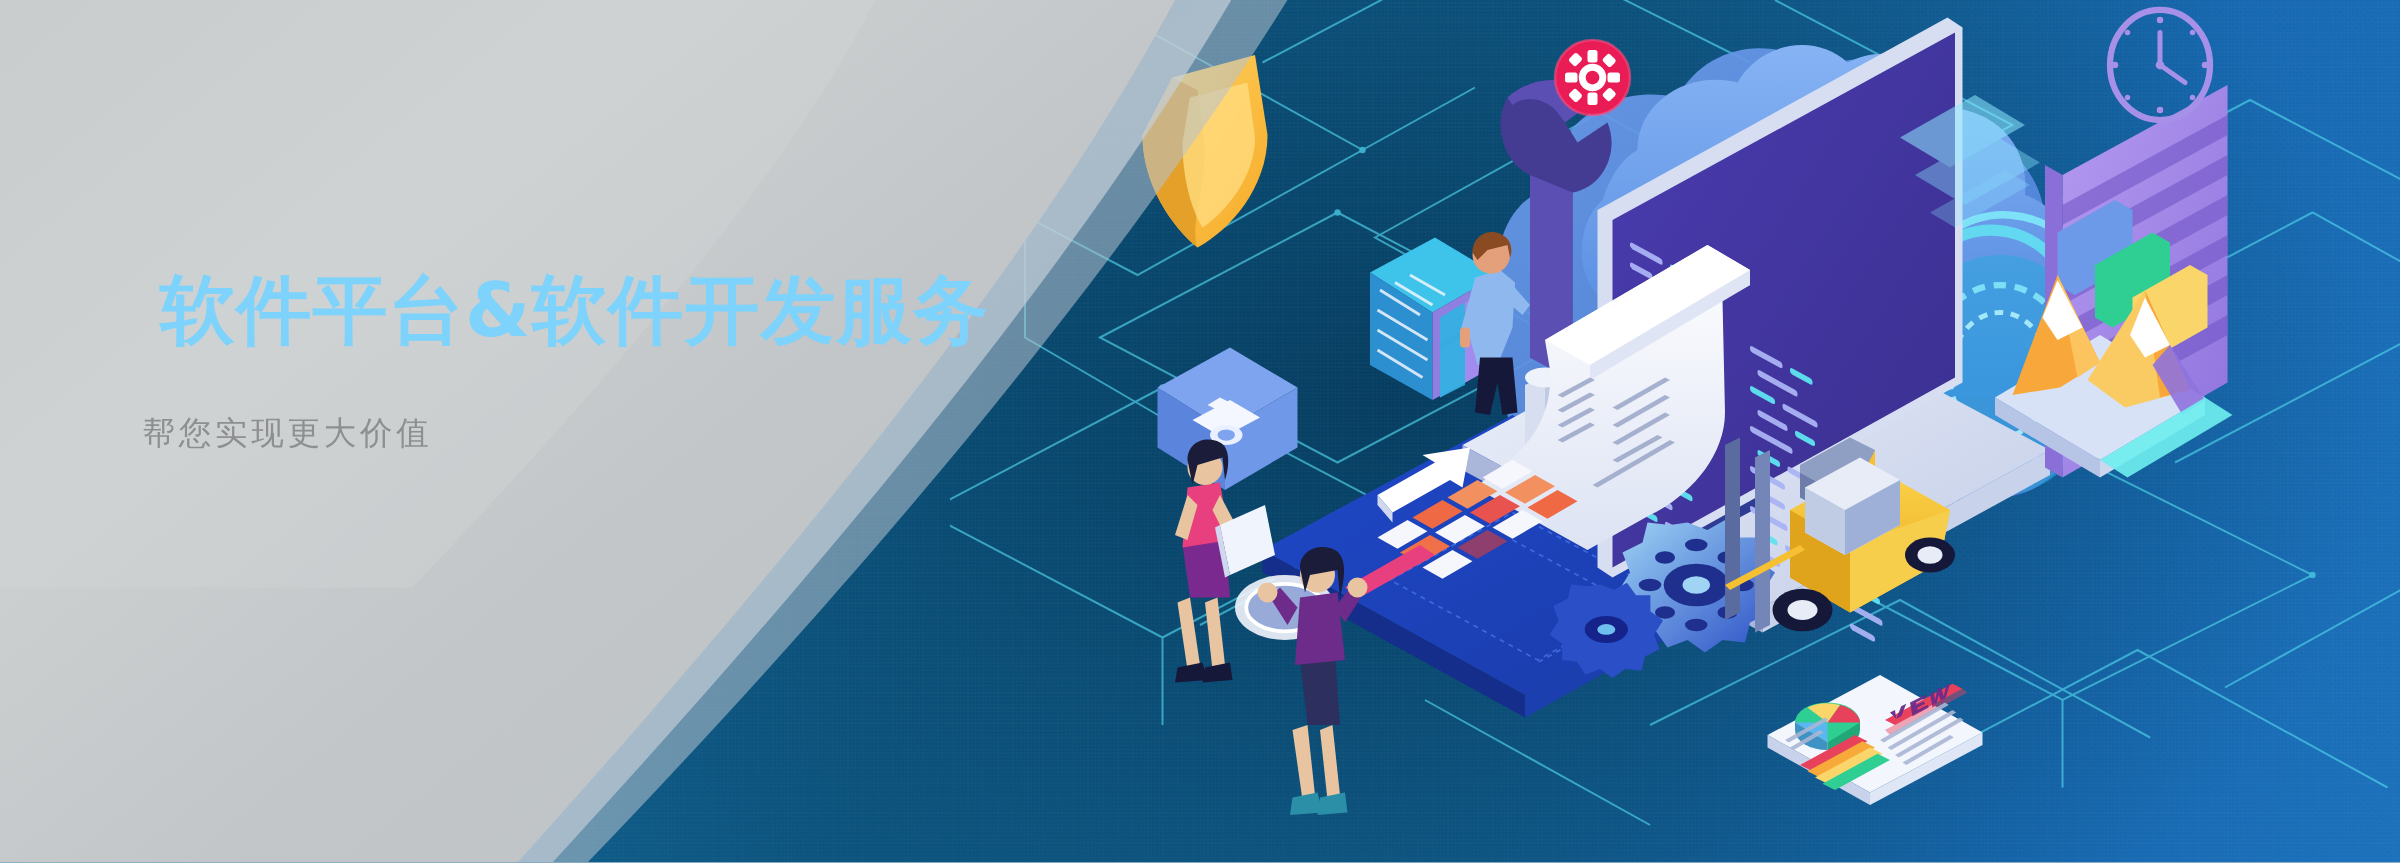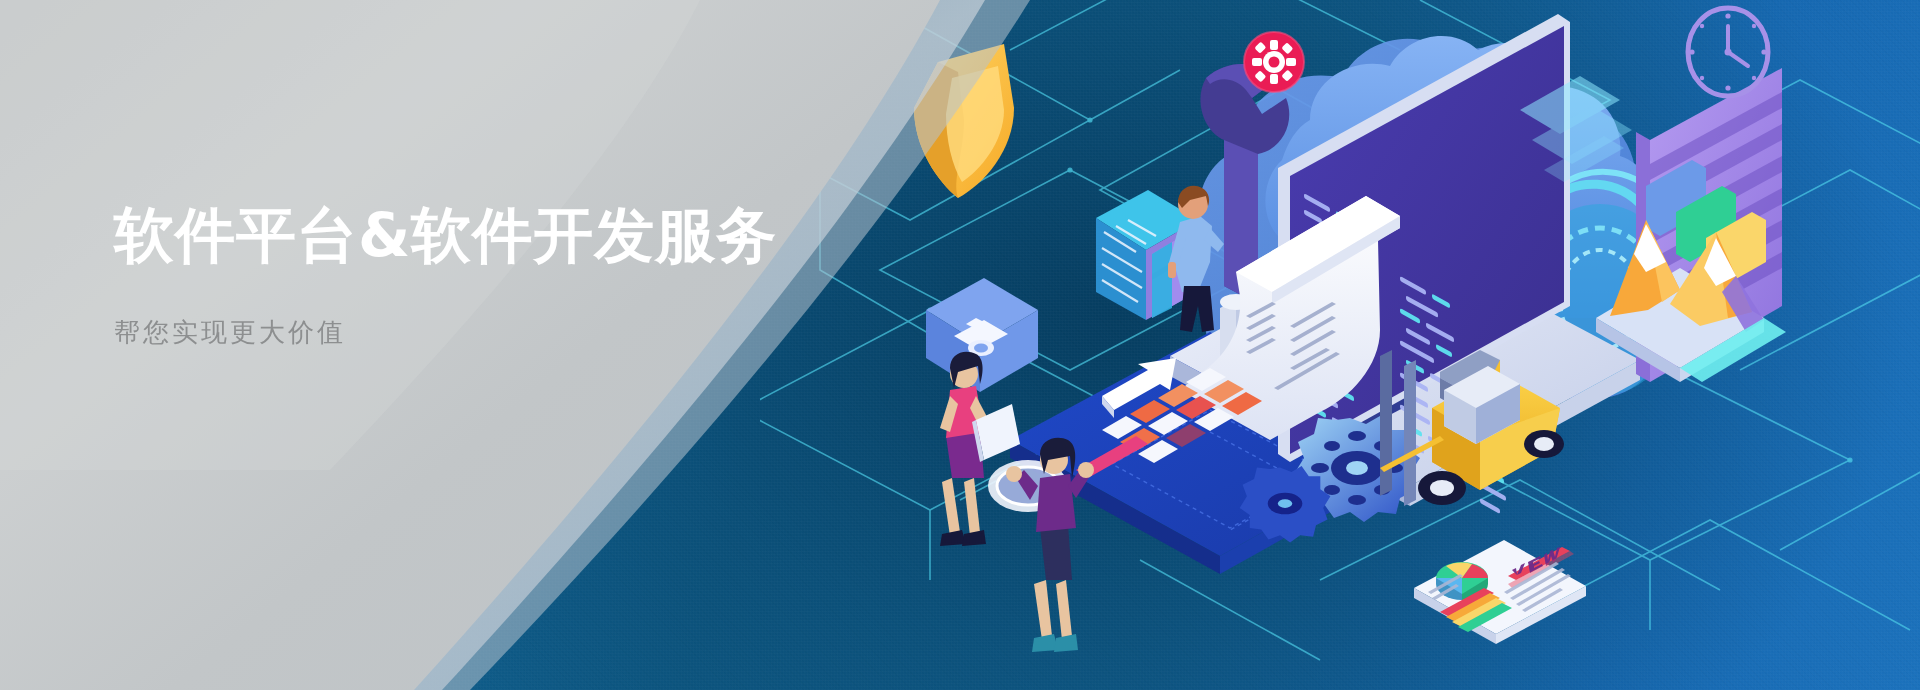--- a/index.html
+++ b/index.html
@@ -31,26 +31,26 @@
 
   
   .circuit{position:absolute; left:760px; top:-60px; width:1200px; height:820px; opacity:.78;}
 
   
   .silver-wrap{position:absolute; left:0; top:0; width:1120px; height:690px;}
 
   
   .copy{position:absolute; left:110px; top:196px; width:760px;}
   .headline{
-    margin:4px;
+    margin:18px;
     font-size:60px;
     line-height:1.18;
     font-weight:700;
     letter-spacing:1px;
-    color:#ffffff;
+    color:#7dd3fc;
     white-space:nowrap;
     font-family:"DejaVu Sans","Liberation Sans",sans-serif;
   }
   .subline{
     margin:44px 0 10px 4px;
     font-size:26px;
     letter-spacing:3px;
     font-weight:400;
     color:#8d8f90;
     white-space:nowrap;

